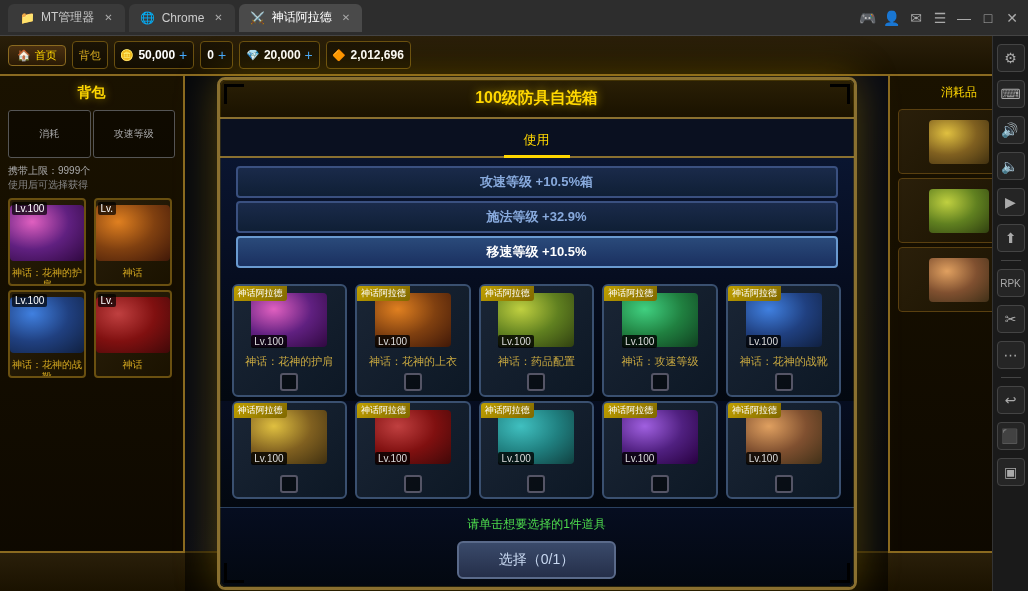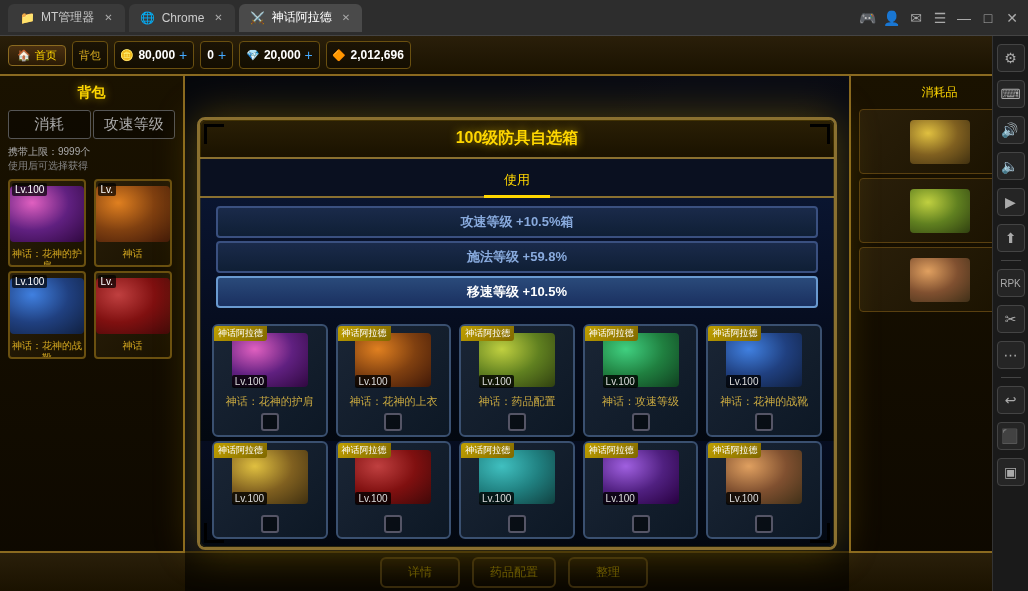--- a/index.html
+++ b/index.html
@@ -144,22 +144,22 @@
       text-shadow: 0 0 8px rgba(255,215,0,0.5);
     }
     .sidebar-tabs {
       display: flex;
       gap: 2px;
       margin-bottom: 6px;
     }
     .sidebar-tab {
       flex: 1;
       text-align: center;
-      padding: 4px 4px;
-      font-size: 15px;
+      padding: 16px 4px;
+      font-size: 10px;
       color: #aaa;
       background: rgba(0,0,0,0.4);
       border: 1px solid #555;
       border-radius: 3px;
       cursor: pointer;
     }
     .item-grid {
       display: grid;
       grid-template-columns: repeat(2, 1fr);
       gap: 4px;
@@ -429,21 +429,21 @@
       height: 20px;
       border-color: #d4a820;
     }
     .modal-corner.tl { top: 4px; left: 4px; border-top: 3px solid; border-left: 3px solid; }
     .modal-corner.tr { top: 4px; right: 4px; border-top: 3px solid; border-right: 3px solid; }
     .modal-corner.bl { bottom: 4px; left: 4px; border-bottom: 3px solid; border-left: 3px solid; }
     .modal-corner.br { bottom: 4px; right: 4px; border-bottom: 3px solid; border-right: 3px solid; }
 
     
     .right-panel {
-      width: 179px;
+      width: 140px;
       background: linear-gradient(180deg, #1a1200 0%, #0d0800 100%);
       border-left: 2px solid #8a6a20;
       display: flex;
       flex-direction: column;
       padding: 8px;
       gap: 4px;
     }
     .right-item-slot {
       width: 100%;
       height: 65px;
@@ -557,21 +557,21 @@
   <div class="top-bar">
     <div class="home-btn">
       <span>🏠</span>
       <span>首页</span>
     </div>
     <div class="top-bar-section">
       <span class="top-bar-label">背包</span>
     </div>
     <div class="top-bar-section">
       <span class="top-bar-label">🪙</span>
-      <span class="top-bar-value">80,000</span>
+      <span class="top-bar-value">50,000</span>
       <span class="top-bar-plus">+</span>
     </div>
     <div class="top-bar-section">
       <span class="top-bar-value">0</span>
       <span class="top-bar-plus">+</span>
     </div>
     <div class="top-bar-section">
       <span class="top-bar-label">💎</span>
       <span class="top-bar-value">20,000</span>
       <span class="top-bar-plus">+</span>
@@ -639,21 +639,21 @@
 
           <div class="modal-tabs">
             <div class="modal-tab active">使用</div>
           </div>
 
           <div class="filter-tabs">
             <div class="filter-tab">
               <span class="filter-tab-label">攻速等级 +10.5%箱</span>
             </div>
             <div class="filter-tab">
-              <span class="filter-tab-label">施法等级 +59.8%</span>
+              <span class="filter-tab-label">施法等级 +32.9%</span>
             </div>
             <div class="filter-tab active">
               <span class="filter-tab-label">移速等级 +10.5%</span>
             </div>
           </div>
 
           <div class="modal-items" style="padding-bottom: 4px;">
 
             <div class="modal-item">
               <div class="modal-item-badge">神话阿拉德</div>
@@ -747,20 +747,24 @@
               <div class="modal-item-badge">神话阿拉德</div>
               <div class="modal-item-image">
                 <div class="item-visual item-v10" style="width:76px;height:54px;"></div>
                 <div class="modal-item-level">Lv.100</div>
               </div>
               <div class="modal-item-name"></div>
               <div class="modal-item-checkbox"></div>
             </div>
           </div>
 
+          <div class="modal-bottom">
+            <div class="modal-hint">请单击想要选择的1件道具</div>
+            <button class="modal-select-btn">选择（0/1）</button>
+          </div>
         </div>
       </div>
     </div>
 
     <div class="right-panel">
       <div style="color: #ffd700; font-size: 12px; text-align: center; margin-bottom: 4px;">消耗品</div>
       <div class="right-item-slot">
         <div class="item-visual item-v6" style="width:60px;height:44px;"></div>
       </div>
       <div class="right-item-slot">

